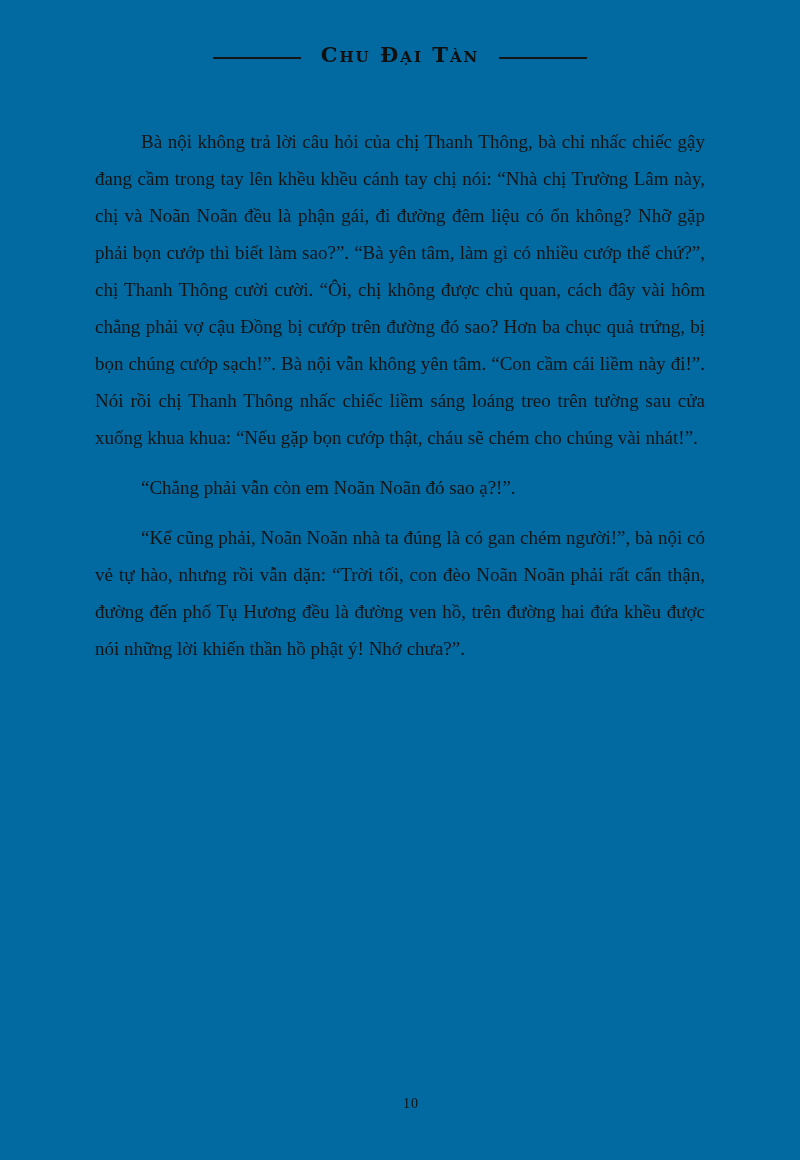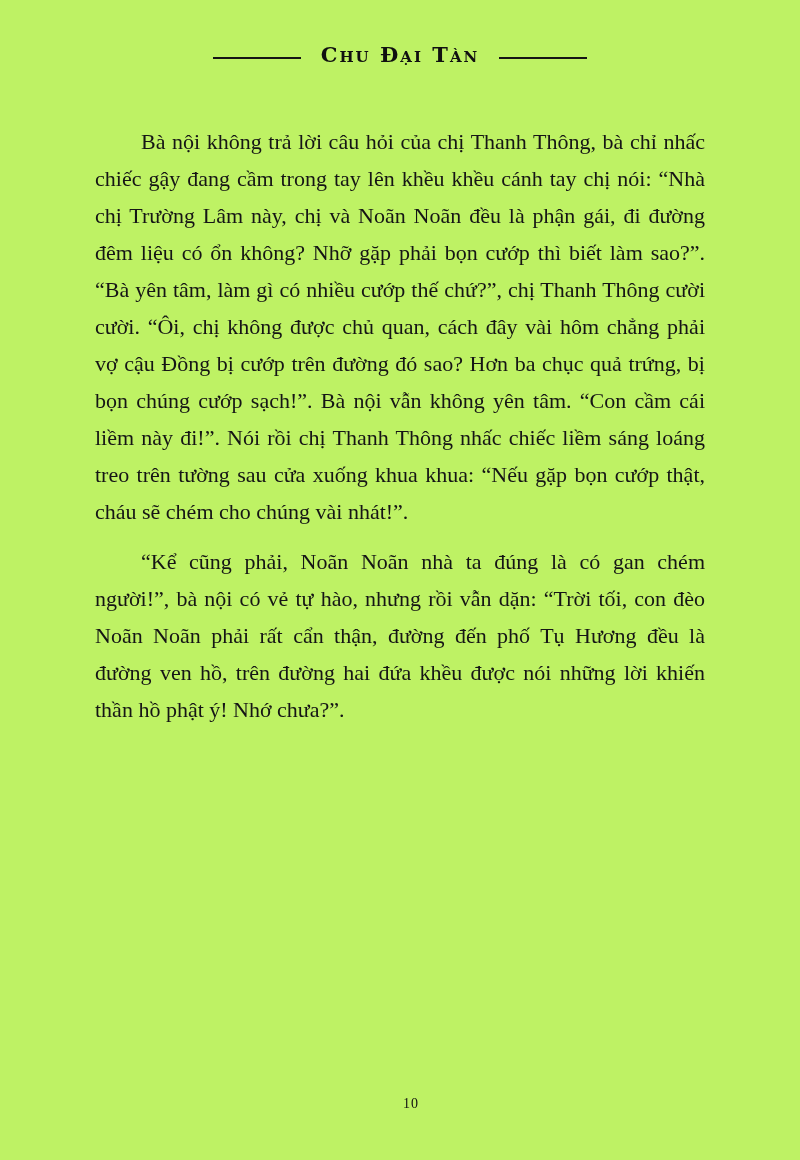--- a/index.html
+++ b/index.html
@@ -13,21 +13,21 @@
     background: #fdfdfb;
     font-family: "Liberation Serif", serif;
     color: #161616;
   }
 
   .page {
     position: relative;
     width: 800px;
     height: 1160px;
     padding: 42px 95px 0 95px;
-    background: #bef264;
+    background: #0369a1;
   }
 
   .running-header {
     display: flex;
     align-items: center;
     justify-content: center;
     gap: 20px;
     margin-bottom: 56px;
   }
 
@@ -42,21 +42,21 @@
     font-family: "DejaVu Serif", serif;
     font-variant: small-caps;
     font-weight: 700;
     font-size: 21px;
     letter-spacing: 2px;
     color: #101010;
     white-space: nowrap;
   }
 
   .body-text p {
-    font-size: 22px;
+    font-size: 19px;
     line-height: 37px;
     text-align: justify;
     text-indent: 46px;
     margin-bottom: 13px;
     color: #151515;
   }
 
   .page-number {
     position: absolute;
     left: 11px;
@@ -74,18 +74,19 @@
 <div class="page">
 
   <div class="running-header">
     <span class="rule"></span>
     <span class="title">Chu Đại Tàn</span>
     <span class="rule"></span>
   </div>
 
   <div class="body-text">
     <p>Bà nội không trả lời câu hỏi của chị Thanh Thông, bà chỉ nhấc chiếc gậy đang cầm trong tay lên khều khều cánh tay chị nói: “Nhà chị Trường Lâm này, chị và Noãn Noãn đều là phận gái, đi đường đêm liệu có ổn không? Nhỡ gặp phải bọn cướp thì biết làm sao?”. “Bà yên tâm, làm gì có nhiều cướp thế chứ?”, chị Thanh Thông cười cười. “Ôi, chị không được chủ quan, cách đây vài hôm chẳng phải vợ cậu Đồng bị cướp trên đường đó sao? Hơn ba chục quả trứng, bị bọn chúng cướp sạch!”. Bà nội vẫn không yên tâm. “Con cầm cái liềm này đi!”. Nói rồi chị Thanh Thông nhấc chiếc liềm sáng loáng treo trên tường sau cửa xuống khua khua: “Nếu gặp bọn cướp thật, cháu sẽ chém cho chúng vài nhát!”.</p>
+    <p>“Chẳng phải vẫn còn em Noãn Noãn đó sao ạ?!”.</p>
     <p>“Kể cũng phải, Noãn Noãn nhà ta đúng là có gan chém người!”, bà nội có vẻ tự hào, nhưng rồi vẫn dặn: “Trời tối, con đèo Noãn Noãn phải rất cẩn thận, đường đến phố Tụ Hương đều là đường ven hồ, trên đường hai đứa khều được nói những lời khiến thần hồ phật ý! Nhớ chưa?”.</p>
   </div>
 
   <div class="page-number">10</div>
 
 </div>
 
 </body></html>

